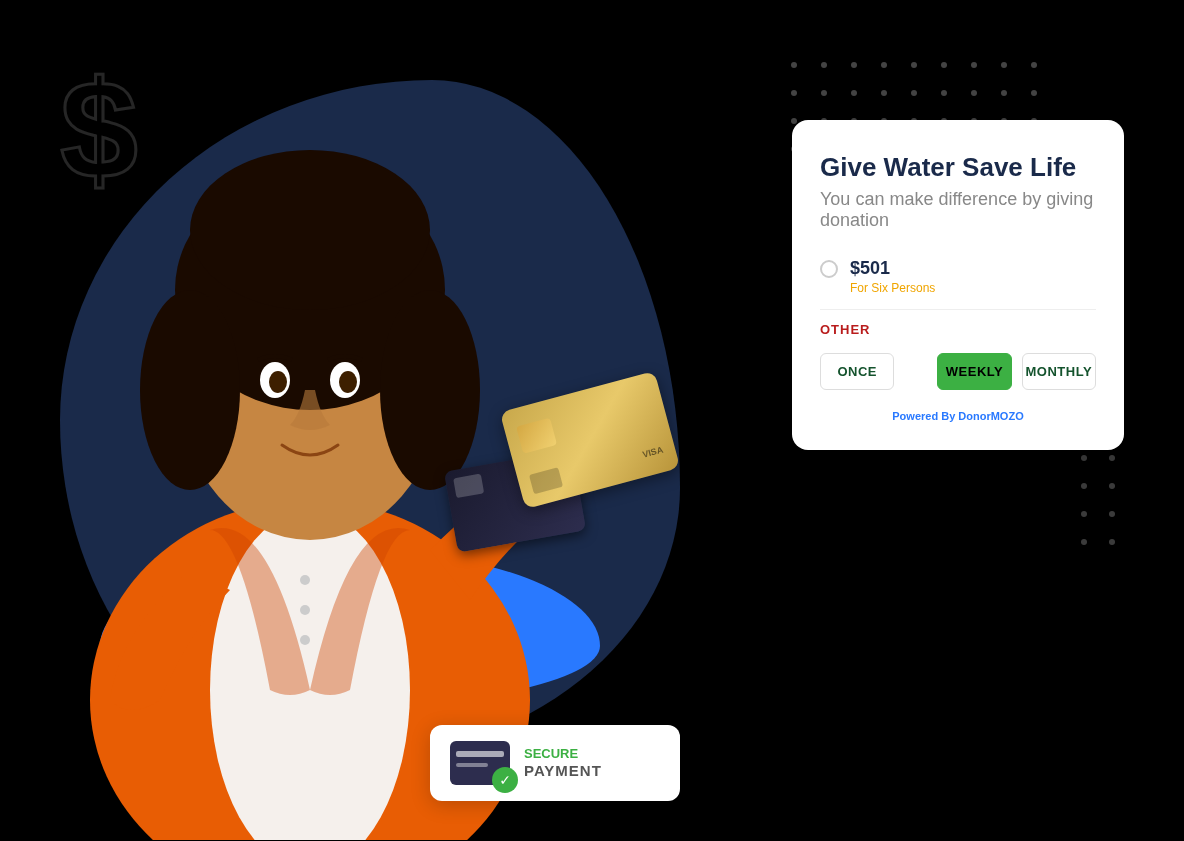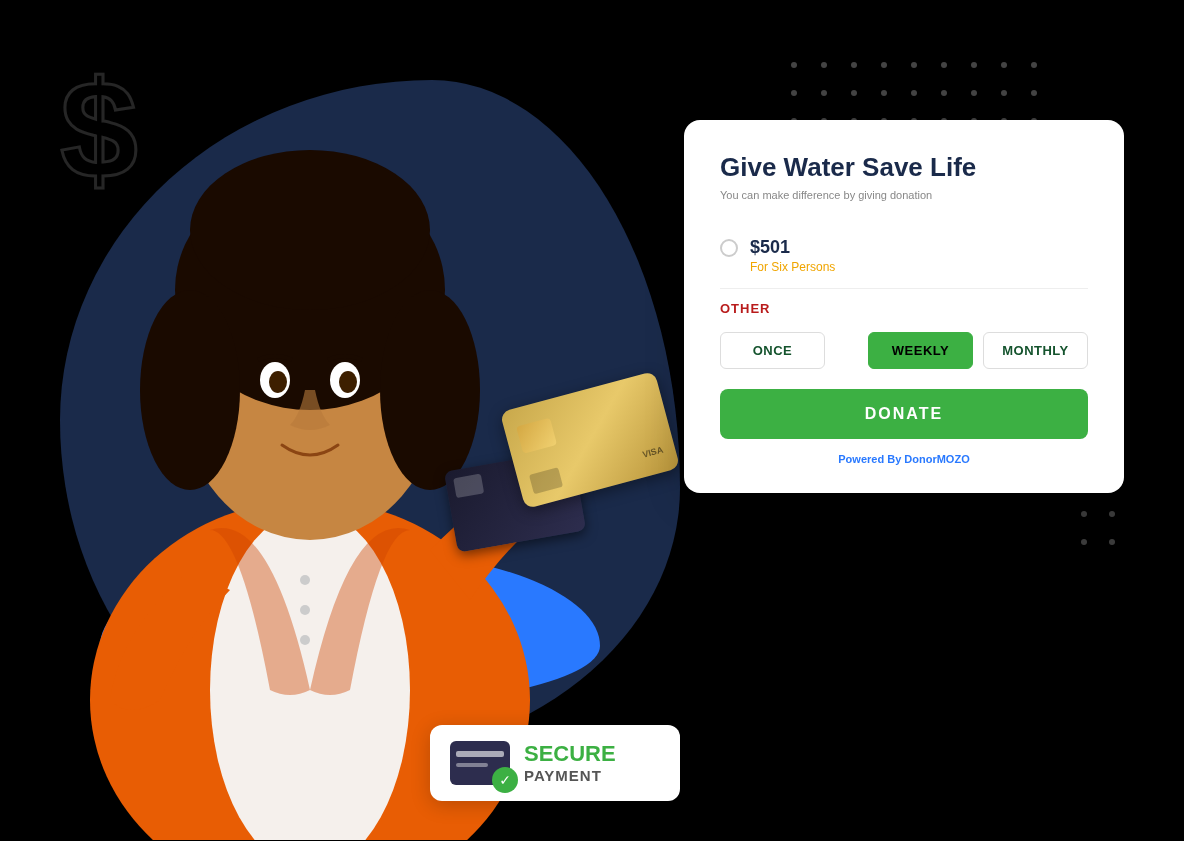--- a/index.html
+++ b/index.html
@@ -93,39 +93,39 @@
       z-index: 7;
       transform: rotate(-10deg);
       box-shadow: 0 4px 12px rgba(0,0,0,0.5);
     }
 
     
     .donation-card {
       position: absolute;
       right: 60px;
       top: 120px;
-      width: 440px;
+      width: 332px;
       background: #fff;
       border-radius: 16px;
-      padding: 32px 36px 28px;
+      padding: 32px 28px 28px;
       z-index: 10;
       box-shadow: 0 8px 40px rgba(0,0,0,0.18);
     }
 
     .card-title {
       font-size: 26px;
       font-weight: 700;
       color: #1a2a4a;
       margin-bottom: 6px;
     }
 
     .card-subtitle {
-      font-size: 11px;
+      font-size: 18px;
       color: #888;
-      margin-bottom: 22px;
+      margin-bottom: 13px;
     }
 
     .donation-option {
       display: flex;
       align-items: flex-start;
       padding: 14px 0;
       border-bottom: 1px solid #eee;
       cursor: pointer;
     }
 
@@ -290,21 +290,21 @@
       background: #3cb043;
       border-radius: 50%;
       display: flex;
       align-items: center;
       justify-content: center;
       color: #fff;
       font-size: 14px;
     }
 
     .secure-text .secure-title {
-      font-size: 22px;
+      font-size: 13px;
       font-weight: 800;
       color: #3cb043;
       line-height: 1.1;
     }
 
     .secure-text .secure-sub {
       font-size: 15px;
       font-weight: 600;
       color: #555;
       letter-spacing: 1px;
@@ -499,21 +499,20 @@
     <div class="other-label">OTHER</div>
 
     
     <div class="frequency-buttons">
       <button class="freq-btn">ONCE</button>
       <button class="freq-btn active">WEEKLY</button>
       <button class="freq-btn">MONTHLY</button>
     </div>
 
     
-    <button class="donate-btn">DONATE</button>
 
     
     <div class="powered-by">
       <span>Powered By </span><span style="color:#2979ff;font-weight:700;">DonorMOZO</span>
     </div>
   </div>
 
   <div class="secure-badge">
     <div style="position:relative;flex-shrink:0;">
       <div class="badge-card-icon"></div>

